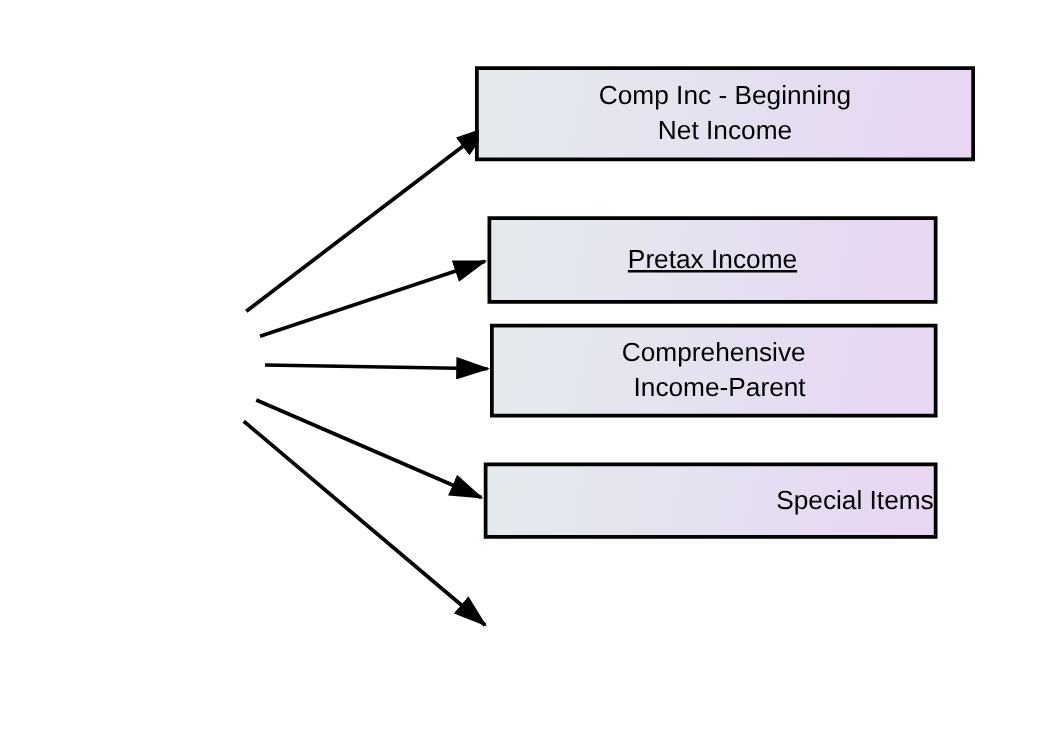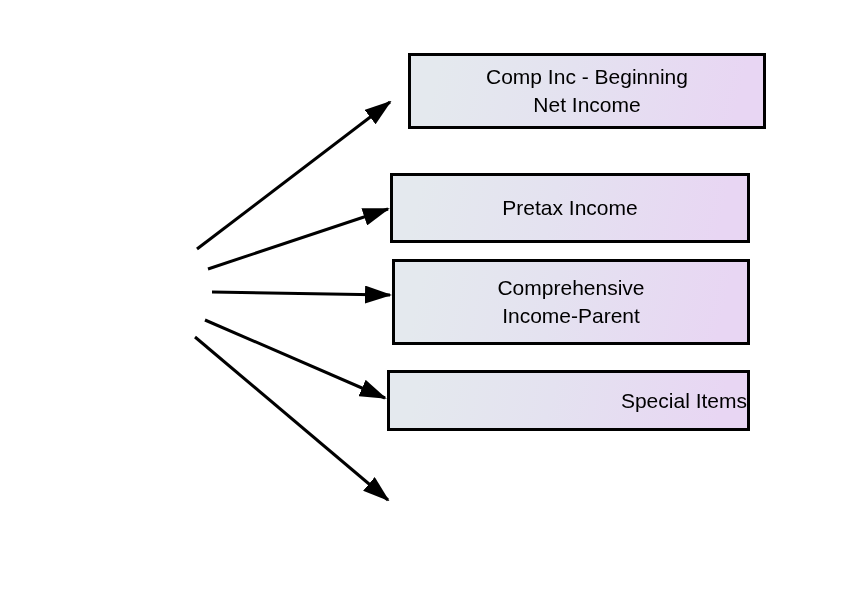--- a/index.html
+++ b/index.html
@@ -48,23 +48,23 @@
     border: 3px solid var(--node-border);
     background: linear-gradient(103deg, var(--fill-blue) 8%, #e4e2f0 45%, var(--fill-lavender) 92%);
     display: flex;
     align-items: center;
     justify-content: center;
     text-align: center;
     font-size: 21px;
     line-height: 28px;
     white-space: pre-line;
   }
-  .box-0 { top: 53px;  height: 76px; left: 408px; width: 358px; }
-  .box-1 { top: 173px; height: 70px; }
-  .box-2 { top: 259px; height: 86px; left: 392px; width: 358px; }
+  .box-0 { top: 53px;  height: 76px; left: 380px; width: 400px; }
+  .box-1 { top: 173px; height: 70px; text-decoration: underline; }
+  .box-2 { top: 259px; height: 75px; left: 392px; width: 358px; text-align: right; }
   .box-3 { top: 370px; height: 61px; left: 387px; width: 363px; justify-content: flex-end; }
   .box-4 { top: 462px; height: 96px; width: 363px; }
 </style>
 </head>
 <body>
 
 <div class="canvas">
 
   <svg class="arrow-layer" width="846" height="594" viewBox="0 0 846 594" xmlns="http://www.w3.org/2000/svg">
     <defs>

